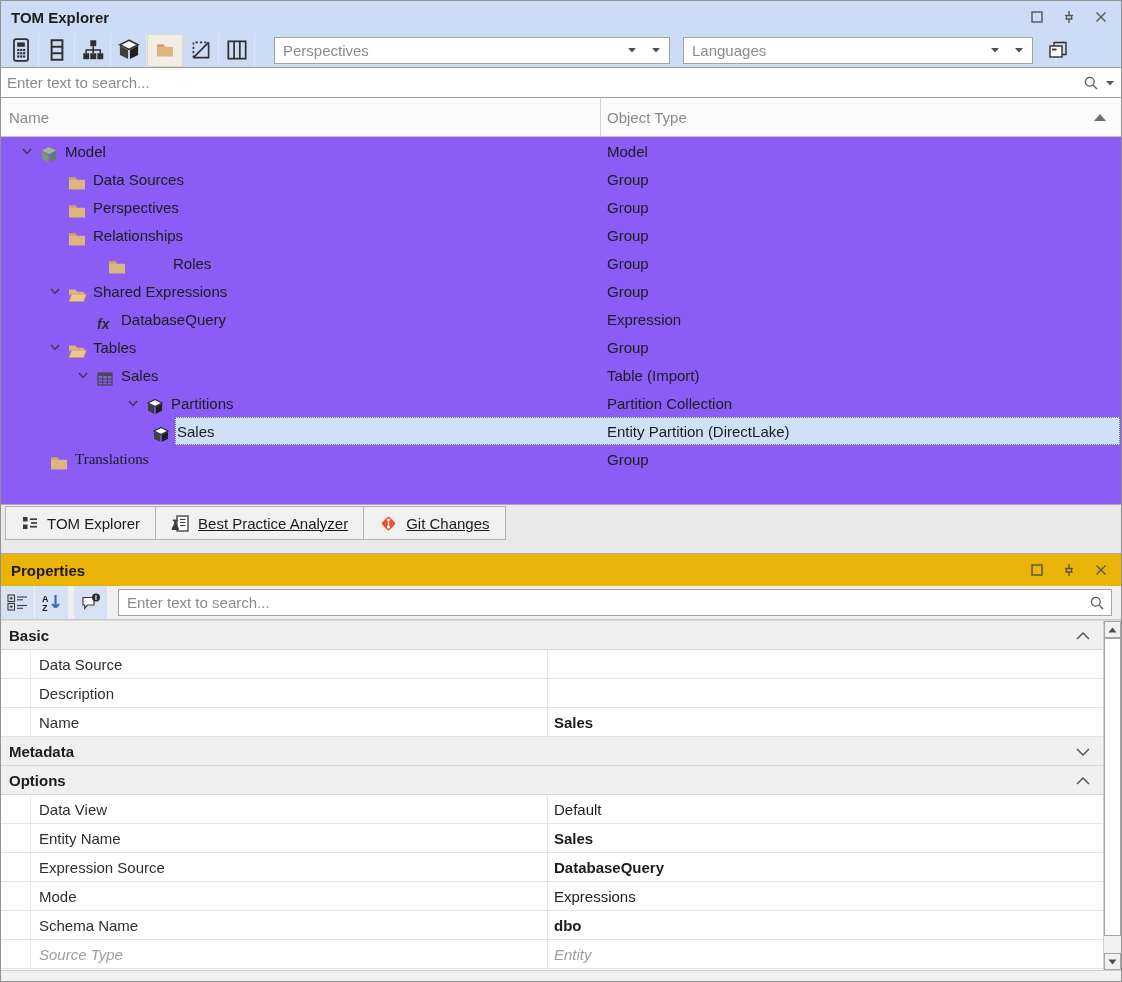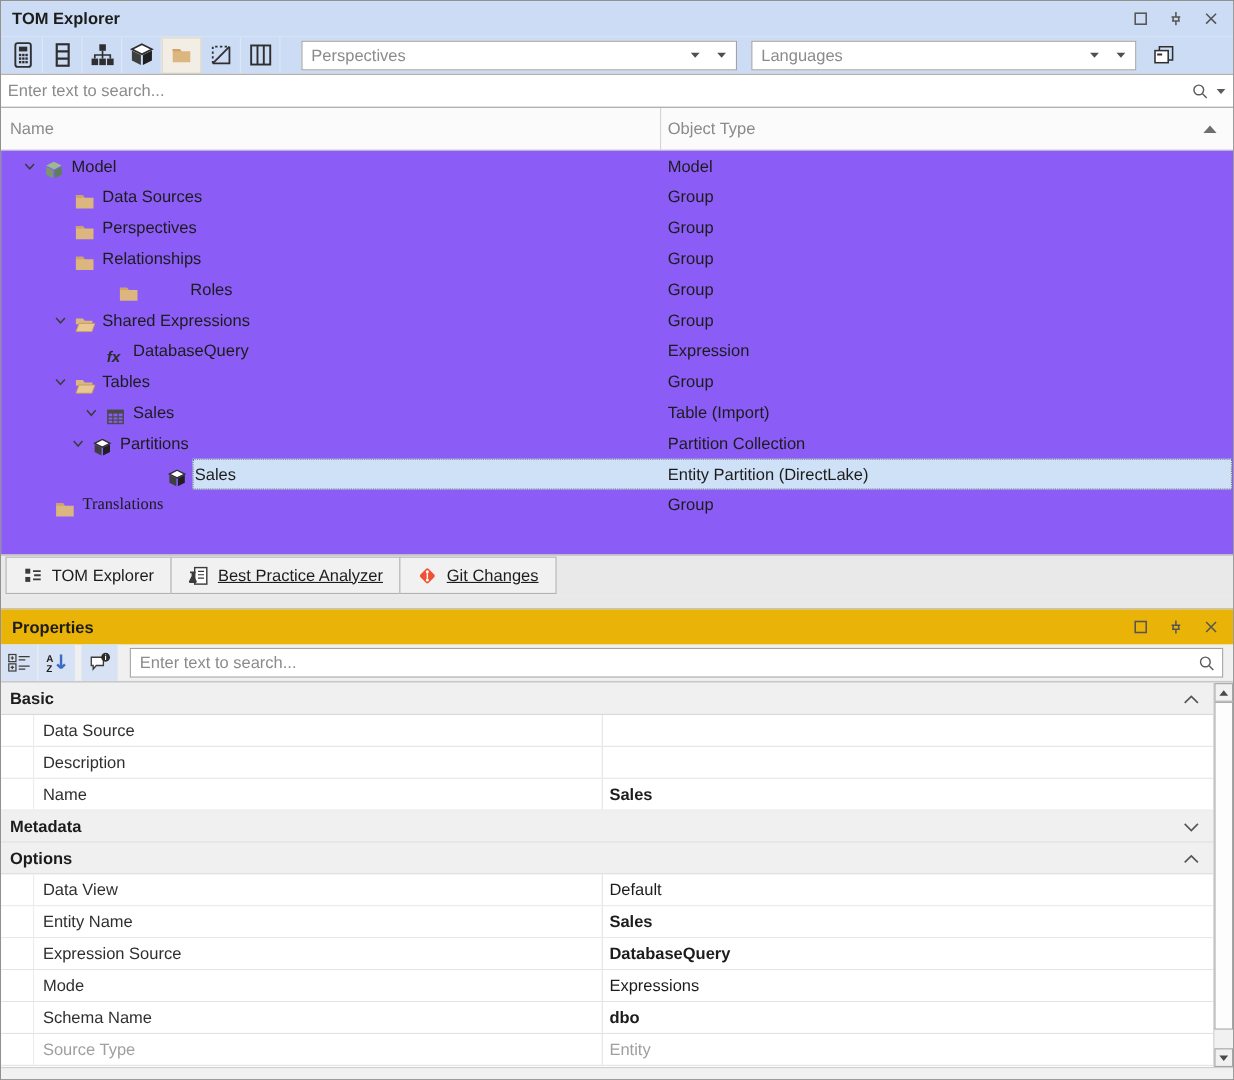--- a/index.html
+++ b/index.html
@@ -59,21 +59,21 @@
 
   .props-body { display:flex; height:350px; border-top:1px solid #d9d9d9; }
   .props-grid { flex:1; overflow:hidden; }
   .prow, .pcat { height:29px; display:flex; align-items:center; border-bottom:1px solid #e3e3e3; background:#fff; position:relative; }
   .pcat { background:#f0f0f0; font-weight:bold; padding-left:8px; border-bottom:1px solid #d9d9d9; }
   .pcat .chev { position:absolute; right:12px; top:10px; }
   .prow .gutter { width:30px; align-self:stretch; border-right:1px solid #ececec; }
   .prow .plabel { flex:0 0 516px; padding-left:8px; color:#2f2f2f; }
   .prow .pval { flex:1; align-self:stretch; display:flex; align-items:center; border-left:1px solid #e3e3e3; padding-left:6px; }
   .prow .pval.bold { font-weight:bold; }
-  .prow.disabled .plabel, .prow.disabled .pval { color:#9f9f9f; }
+  .prow.disabled .plabel, .prow.disabled .pval { color:#9f9f9f;font-style:italic; }
 
   .scrollbar { flex:0 0 18px; background:#f1f1f1; border-left:1px solid #cfcfcf; position:relative; }
   .sb-btn { position:absolute; left:0; width:17px; height:17px; background:#f1f1f1; border:1px solid #a5a5a5; display:flex; align-items:center; justify-content:center; }
   .sb-up { top:0; }
   .sb-down { bottom:0; }
   .sb-thumb { position:absolute; left:0; top:17px; width:17px; height:298px; background:#fdfdfd; border:1px solid #a5a5a5; }
 
   .bottom-strip { height:14px; background:#f1f1f1; border-top:1px solid #cfcfcf; }
 
   svg { display:block; }
@@ -373,21 +373,21 @@
                 <line x1="3" y1="13" x2="17" y2="13" stroke="#4a4a4a" stroke-width="1.1"></line>
                 <line x1="7.6" y1="4" x2="7.6" y2="16" stroke="#4a4a4a" stroke-width="1.1"></line>
                 <line x1="12.3" y1="4" x2="12.3" y2="16" stroke="#4a4a4a" stroke-width="1.1"></line>
               </svg>
             </span>
             <span class="node-label">Sales</span>
           </div>
           <div class="type-cell">Table (Import)</div>
         </div>
         <div class="tree-row" style="--selL: 146px;">
-          <div class="name-cell" style="padding-left: 58px;">
+          <div class="name-cell" style="padding-left: 120px;">
             <span class="expander">
               <svg width="16" height="16" viewBox="0 0 16 16">
                 <polyline points="4,6 8,10.5 12,6" fill="none" stroke="#3b3b3b" stroke-width="1.4"></polyline>
               </svg>
             </span>
             <span class="node-icon">
               <svg width="20" height="20" viewBox="0 0 20 20">
                 <polygon points="10,2.5 17,6 10,9.5 3,6" fill="#ffffff" stroke="#2e2e2e" stroke-width="1.2"></polygon>
                 <polygon points="3,6.8 9.3,10 9.3,17 3,13.8" fill="#3f3f3f"></polygon>
                 <polygon points="17,6.8 10.7,10 10.7,17 17,13.8" fill="#1f1f1f"></polygon>

